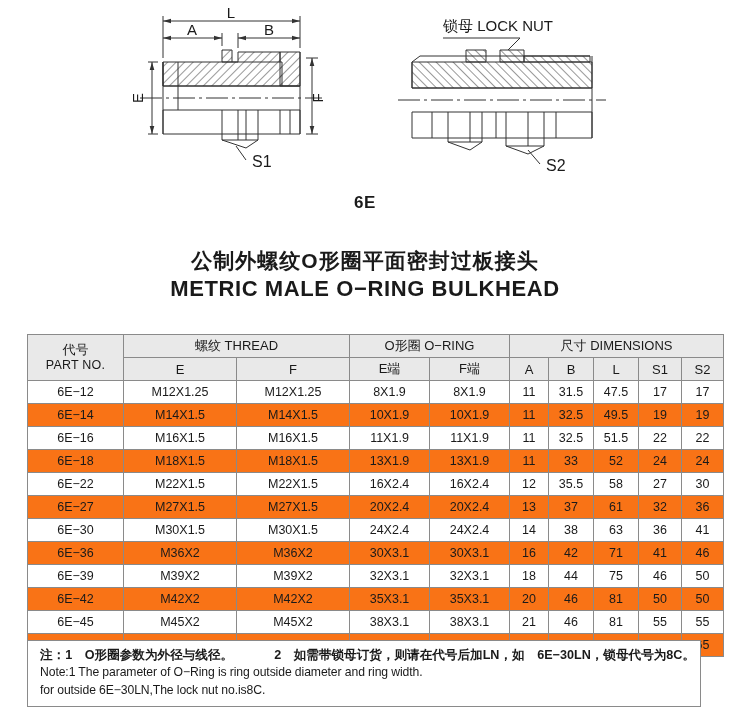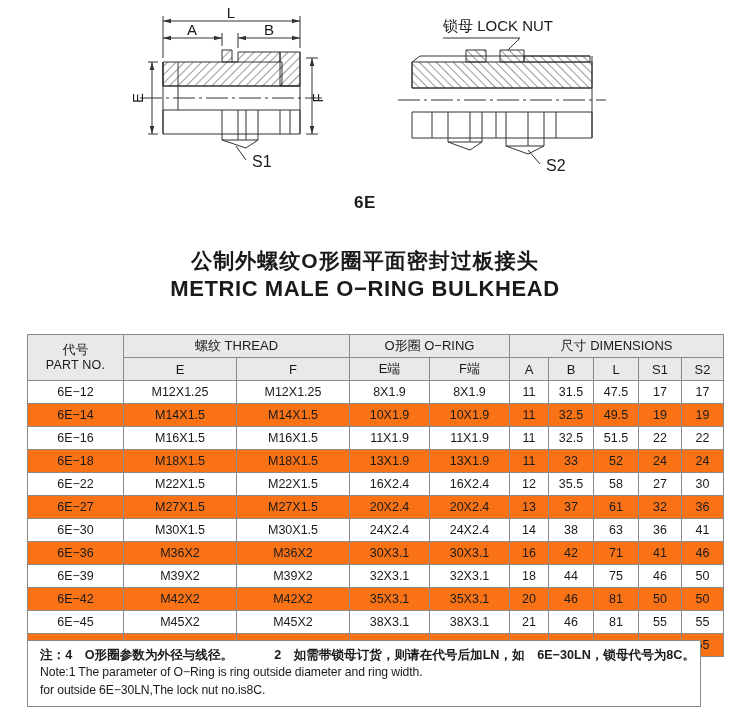--- a/index.html
+++ b/index.html
@@ -449,21 +449,21 @@
             <td>86</td>
             <td>60</td>
             <td>65</td>
           </tr>
         </tbody>
     </table>
   </div>
 
   <div class="notes">
     <div class="note-cn">
-      <span>注：4　O形圈参数为外径与线径。</span>
+      <span>注：1　O形圈参数为外径与线径。</span>
       <span class="gap"></span>
       <span>2　如需带锁母订货，则请在代号后加LN，如　6E−30LN，锁母代号为8C。</span>
     </div>
     <div class="note-en">Note:1    The parameter of O−Ring is ring outside diameter and ring width.</div>
     <div class="note-en">for outside 6E−30LN,The lock nut no.is8C.</div>
   </div>
 
 </div>
 
 </body></html>

